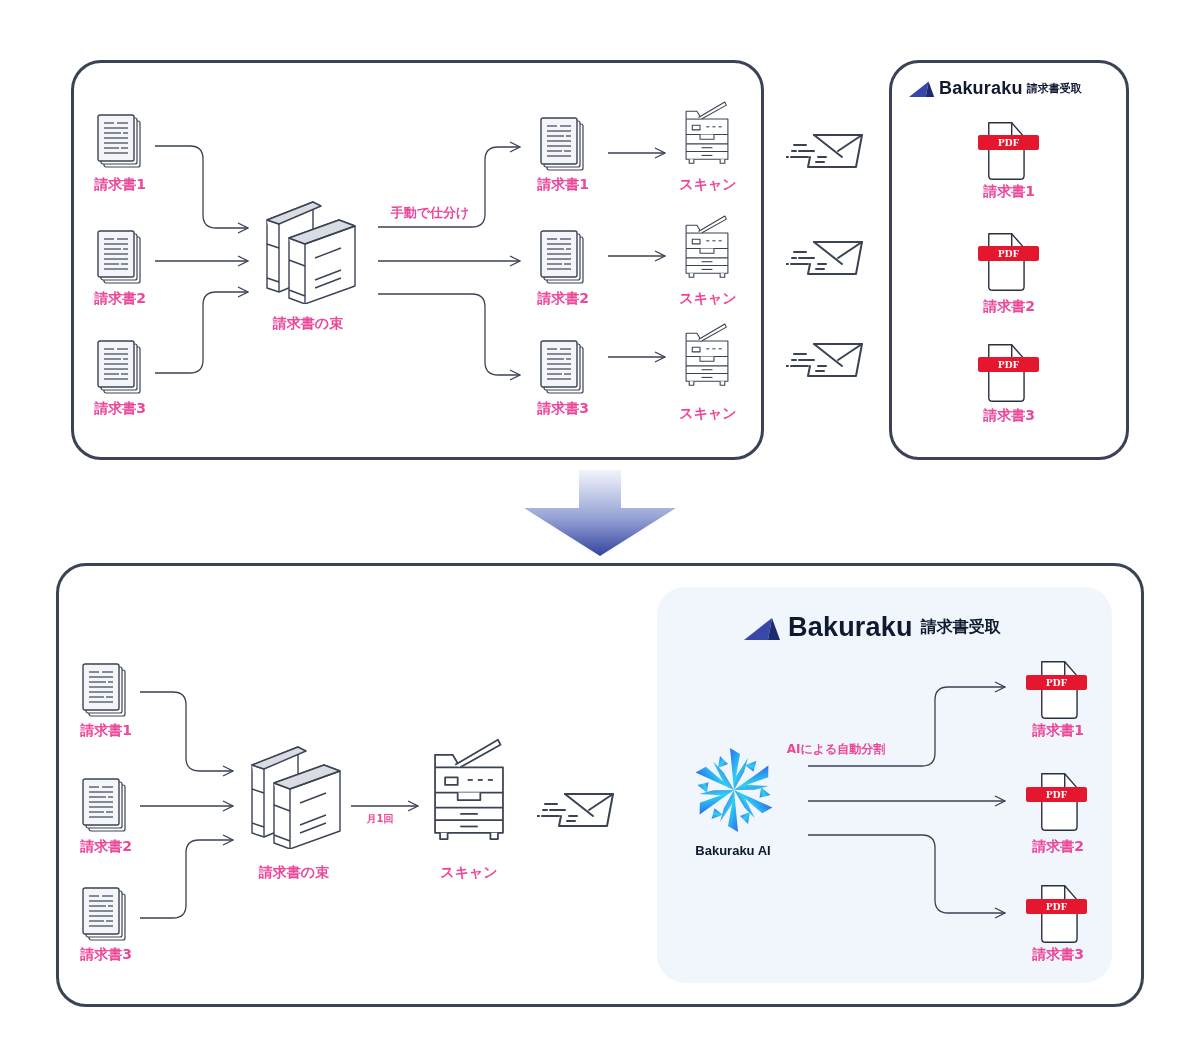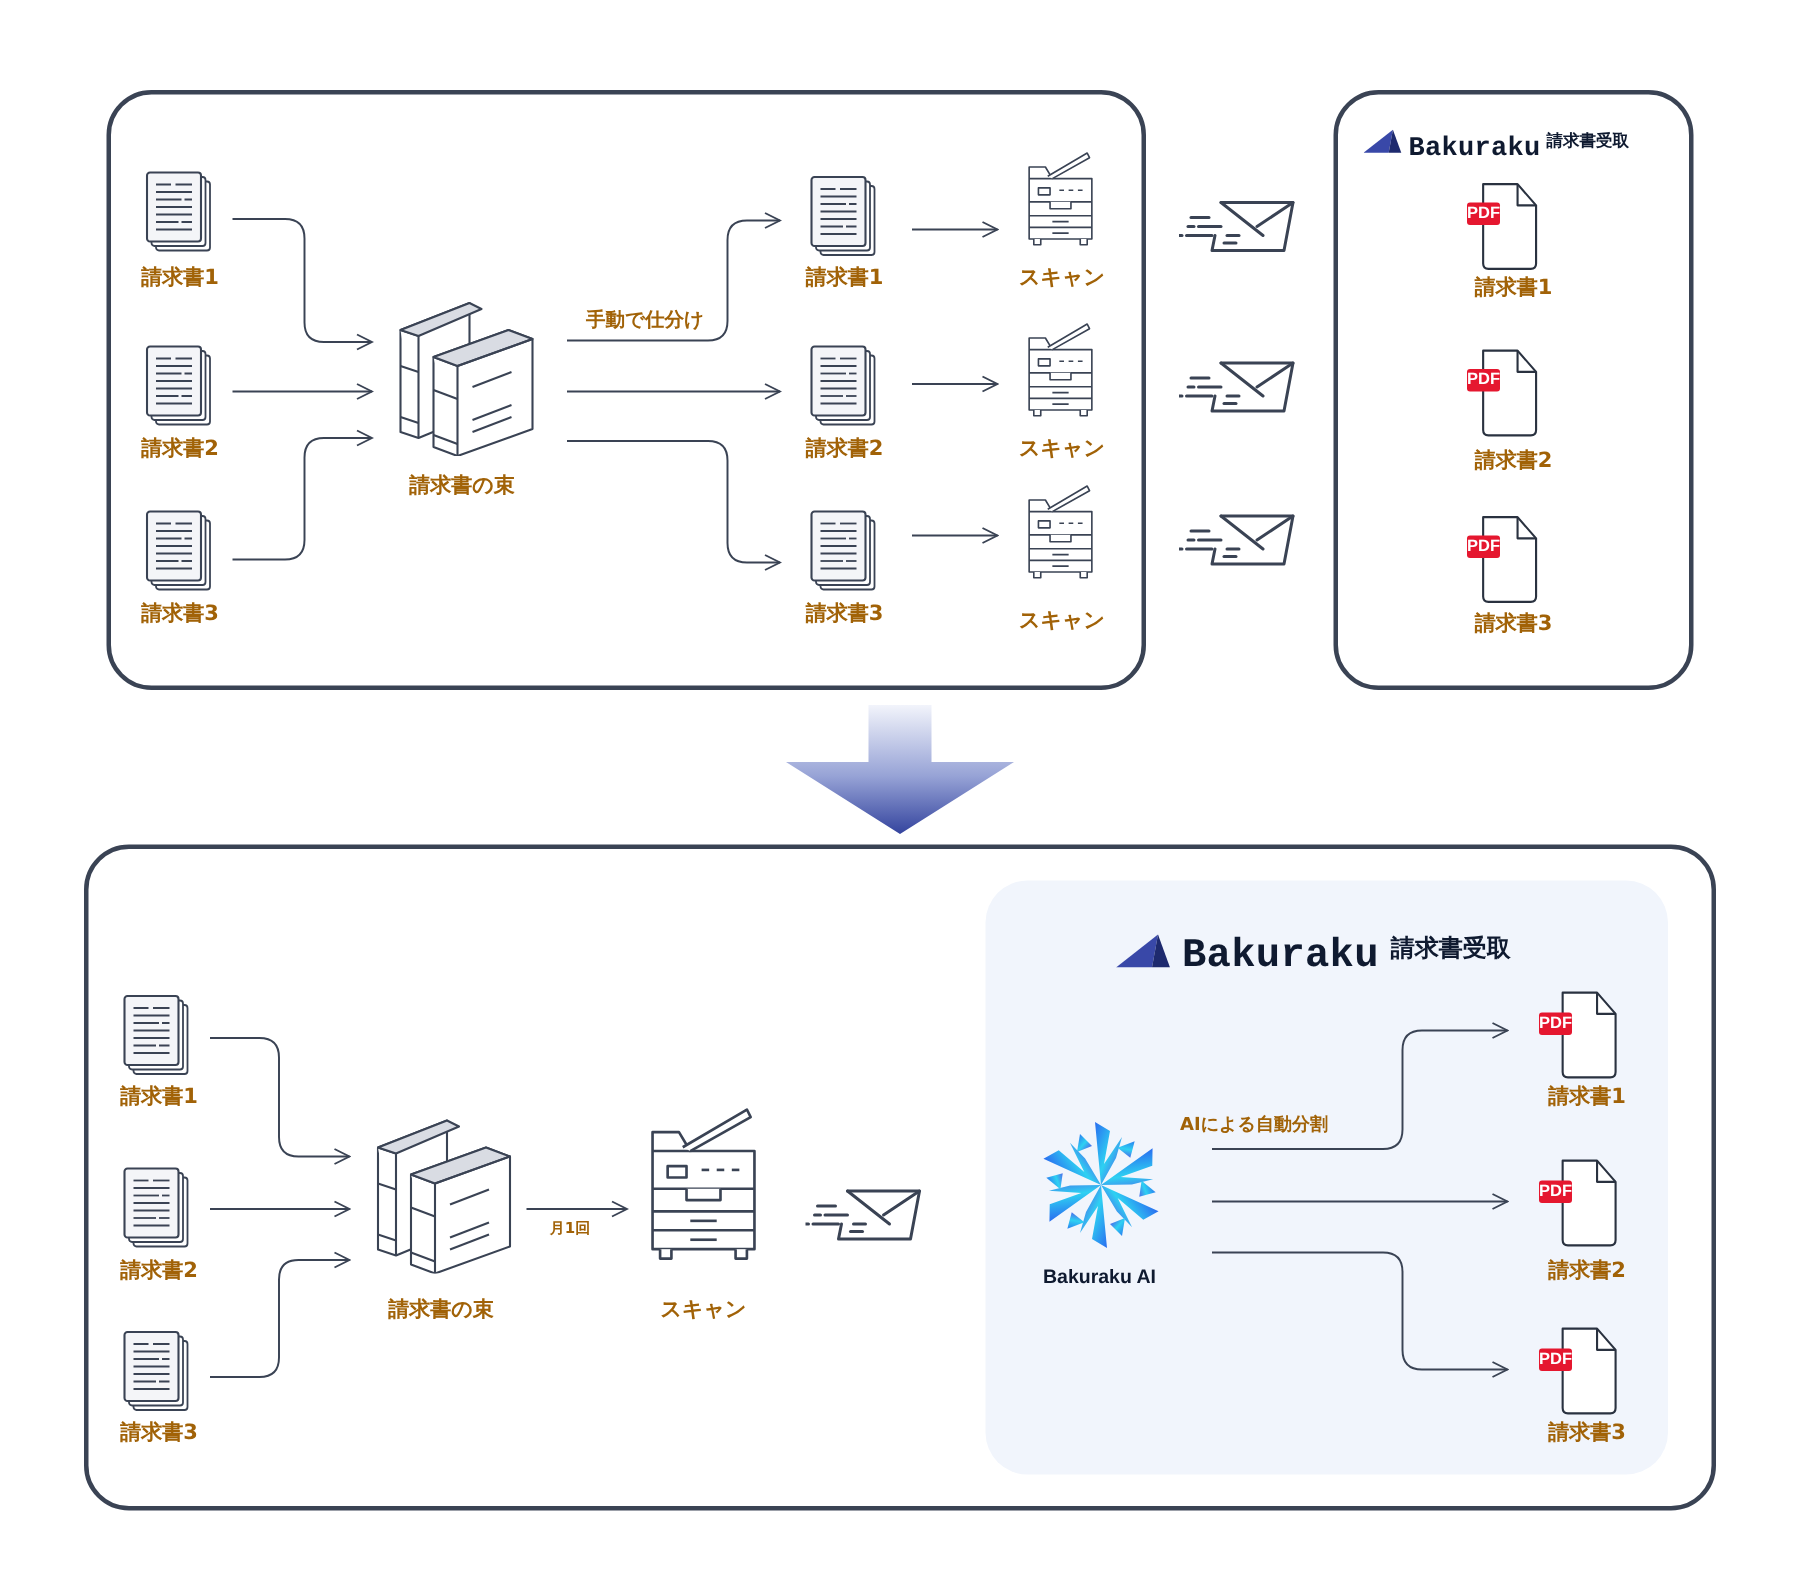--- a/index.html
+++ b/index.html
@@ -1,28 +1,28 @@
 <!DOCTYPE html>
 <html><head>
 <meta charset="utf-8">
 <style>
   html, body { margin: 0; padding: 0; background: #ffffff; }
   body { width: 1200px; height: 1059px; position: relative; overflow: hidden;
          font-family: "DejaVu Sans", "Liberation Sans", sans-serif; color: #2f3a4c; }
   .box { position: absolute; border: 3px solid #3a4354; border-radius: 30px; box-sizing: border-box; background: #fff; }
   .panel { position: absolute; background: #f1f5fc; border-radius: 28px; }
-  .lbl { position: absolute; font-weight: bold; font-size: 14px; color: #a16207; text-align: center; white-space: nowrap; transform: translateX(-50%); }
+  .lbl { position: absolute; font-weight: bold; font-size: 14px; color: #ec4899; text-align: center; white-space: nowrap; transform: translateX(-50%); }
   .lbl.small { font-size: 12px; }
   .lbl.tiny { font-size: 10px; }
   svg.abs { position: absolute; left: 0; top: 0; overflow: visible; }
   .icon { position: absolute; }
   .brand { position: absolute; display: flex; align-items: center; font-weight: bold; color: #0f1a30; white-space: nowrap; }
-  .brand .name { font-family: Liberation Mono, monospace; letter-spacing: 0.2px; margin-top: 11px; }
+  .brand .name { font-family: Liberation Sans, sans-serif; letter-spacing: 0.2px; }
   .brand .sub { margin-left: 6px; }
-  .pdf-badge { position: absolute; background: #e5172f; color: #fff; font-weight: bold; font-family: Liberation Sans, sans-serif; font-size: 11px; line-height: 15px; padding: 0 0; border-radius: 2px; }
+  .pdf-badge { position: absolute; background: #e5172f; color: #fff; font-weight: bold; font-family: Liberation Serif, serif; font-size: 11px; line-height: 15px; padding: 0 20px; border-radius: 2px; }
 </style>
 </head>
 <body>
 
 <svg width="0" height="0" style="position:absolute">
   <defs>
     <symbol id="sym-doc" viewBox="0 0 46 56">
       <rect x="7" y="7" width="36" height="46" rx="2" fill="#fff" stroke="#3a4354" stroke-width="1.2"></rect>
       <rect x="4" y="4" width="36" height="46" rx="2" fill="#fff" stroke="#3a4354" stroke-width="1.2"></rect>
       <rect x="1" y="1" width="36" height="46" rx="2" fill="#f4f5f8" stroke="#3a4354" stroke-width="1.4"></rect>

